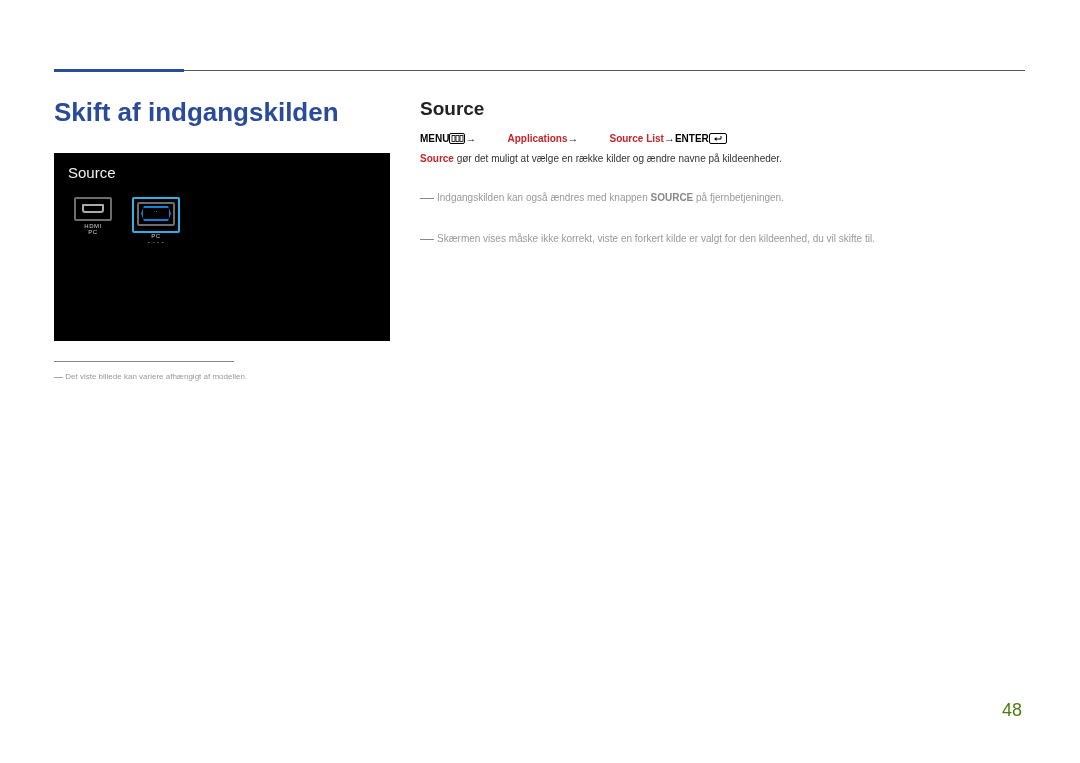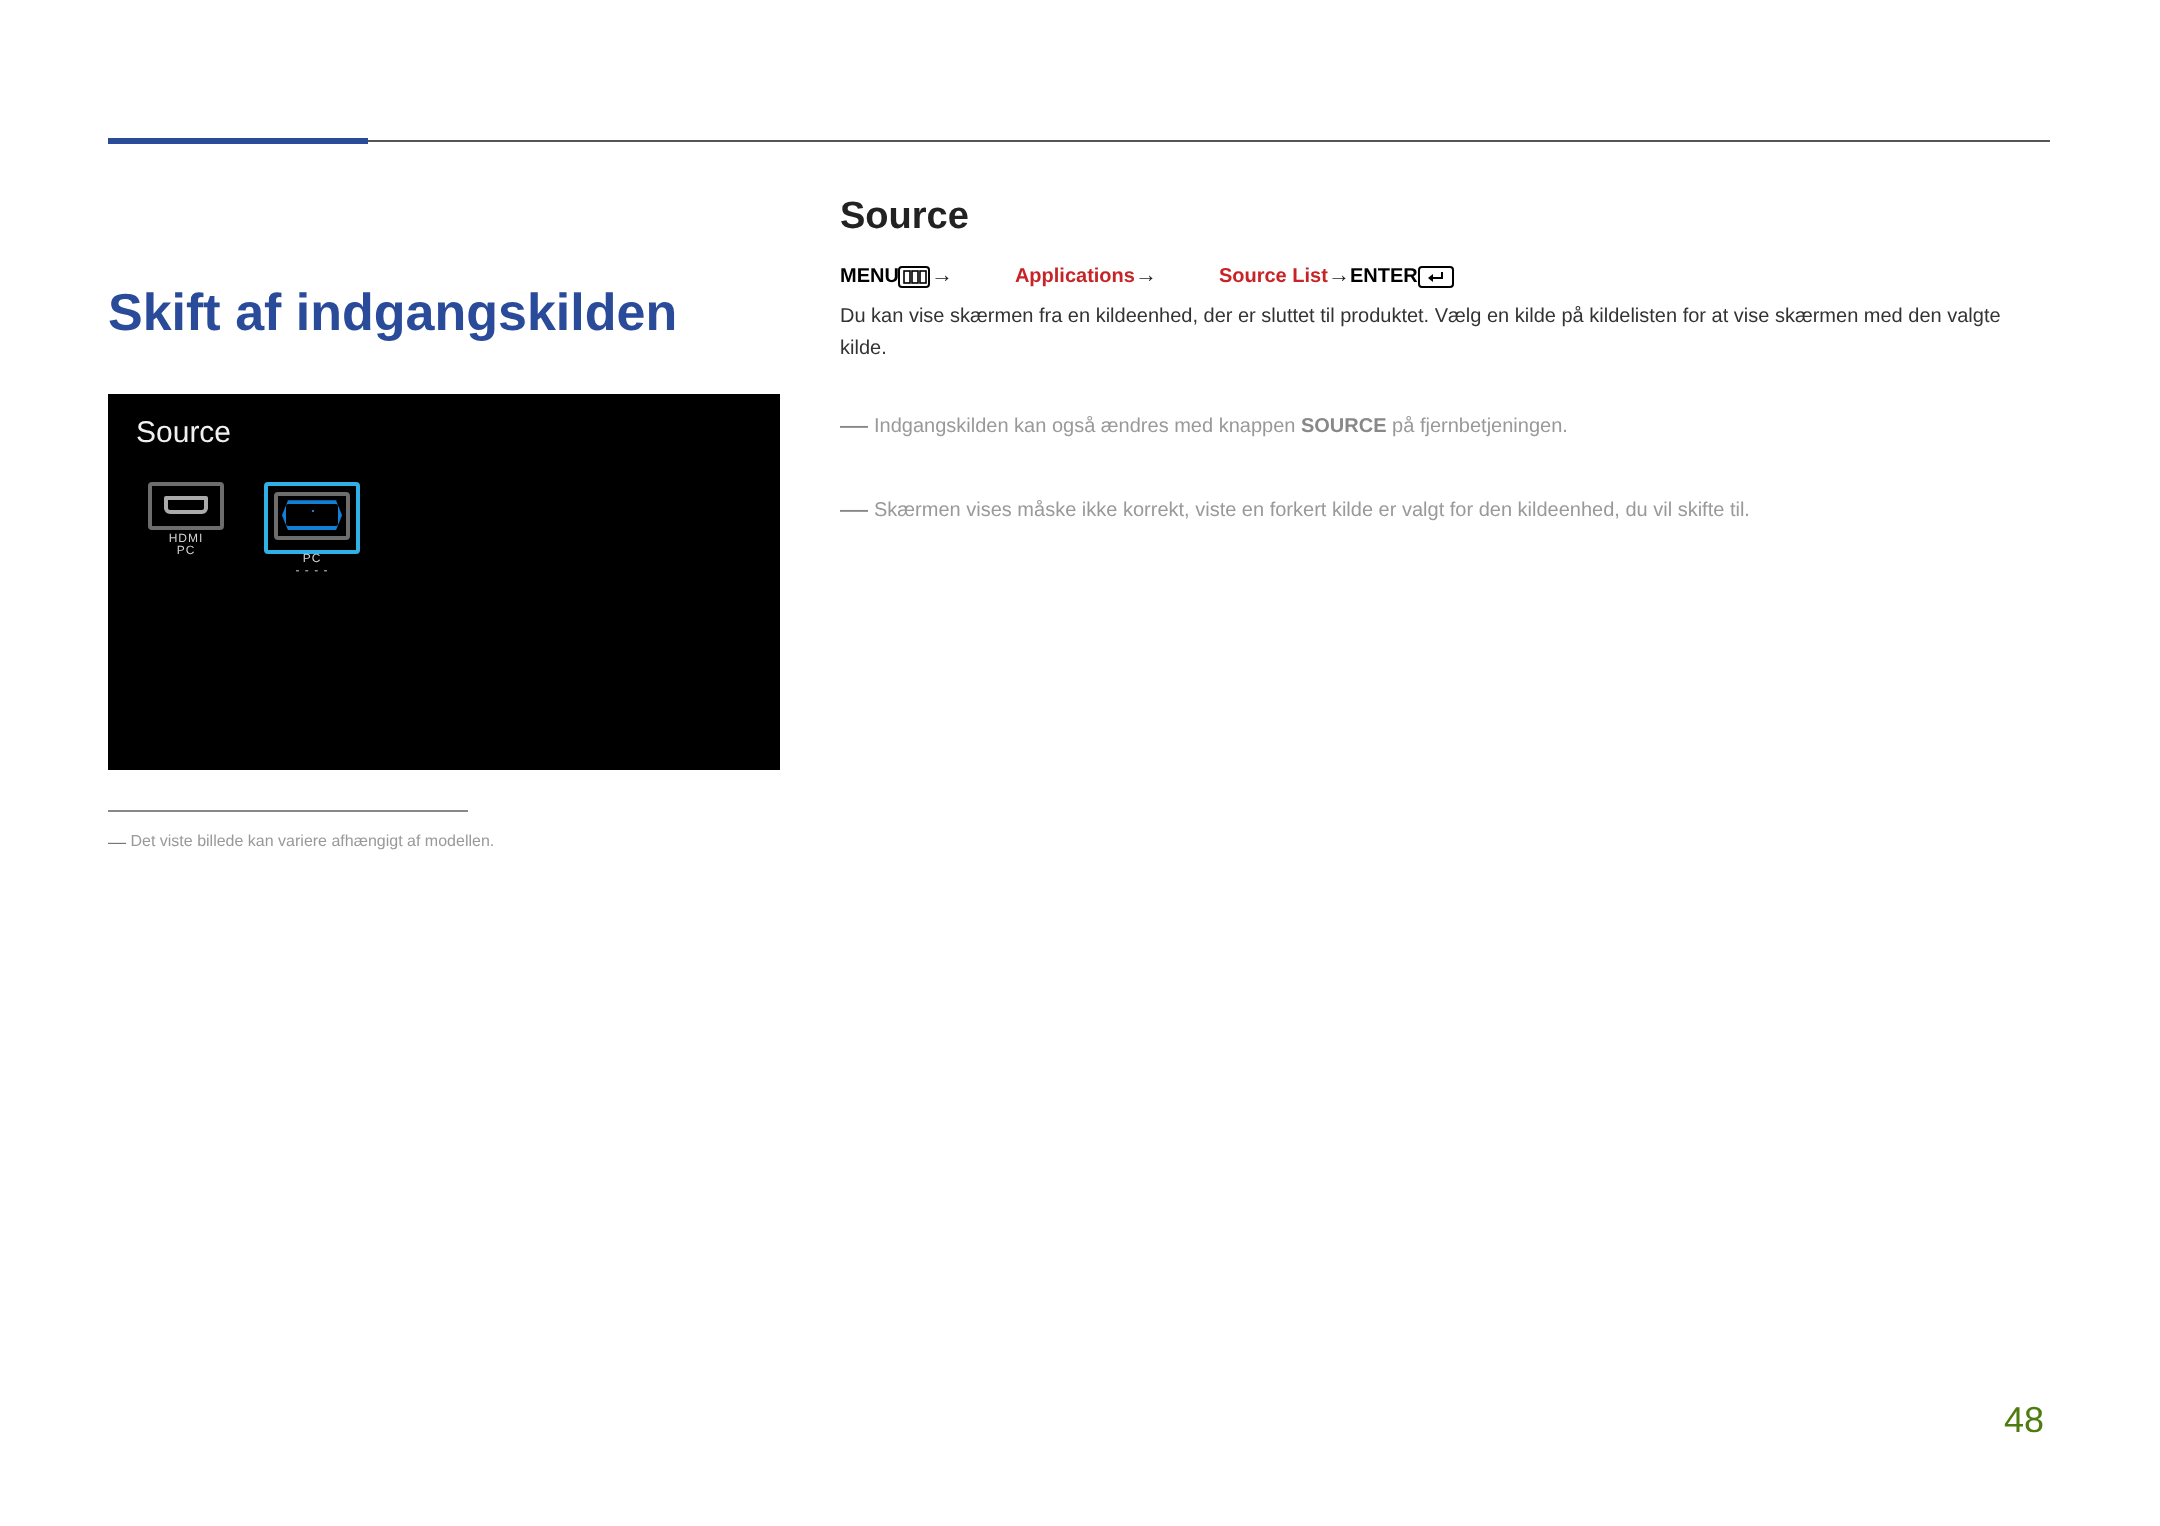--- a/index.html
+++ b/index.html
@@ -32,21 +32,20 @@
     left: 54px;
     top: 98px;
     width: 336px;
   }
   .page-title {
     color: #2a4a9a;
     font-size: 26px;
     font-weight: 600;
     line-height: 1.1;
     margin-bottom: 26px;
-    margin-top: 44px;
   }
   .source-screenshot {
     width: 336px;
     height: 188px;
     background: #000;
     position: relative;
   }
   .src-title {
     position: absolute;
     left: 14px;
@@ -245,21 +244,23 @@
     <span class="mp-bold">ENTER</span>
     <span class="icon-enter">
       <svg width="18" height="11" viewBox="0 0 18 11">
         <rect x="0.5" y="0.5" width="17" height="10" rx="1.5" fill="none" stroke="#000" stroke-width="1"></rect>
         <path d="M 12 3 L 12 6 L 6 6" fill="none" stroke="#000" stroke-width="1"></path>
         <path d="M 7.5 4 L 5 6 L 7.5 8 Z" fill="#000"></path>
       </svg>
     </span>
   </div>
 
-  <p class="body-text">Du kan vise skærmen fra en kildeenhed, der er sluttet til produktet. Vælg en kilde på kildelisten for at vise skærmen med den valgte kilde.</p>
+  <p class="body-text">
+    <span class="red-bold">Source</span><span> gør det muligt at vælge en række kilder og ændre navne på kildeenheder.</span>
+  </p>
 
   <p class="note-line">
     <span class="note-dash">―</span><span>Indgangskilden kan også ændres med knappen </span><span class="note-bold">SOURCE</span><span> på fjernbetjeningen.</span>
   </p>
   <p class="note-line">
     <span class="note-dash">―</span><span>Skærmen vises måske ikke korrekt, viste en forkert kilde er valgt for den kildeenhed, du vil skifte til.</span>
   </p>
 </div>
 
 <div class="page-number">48</div>

